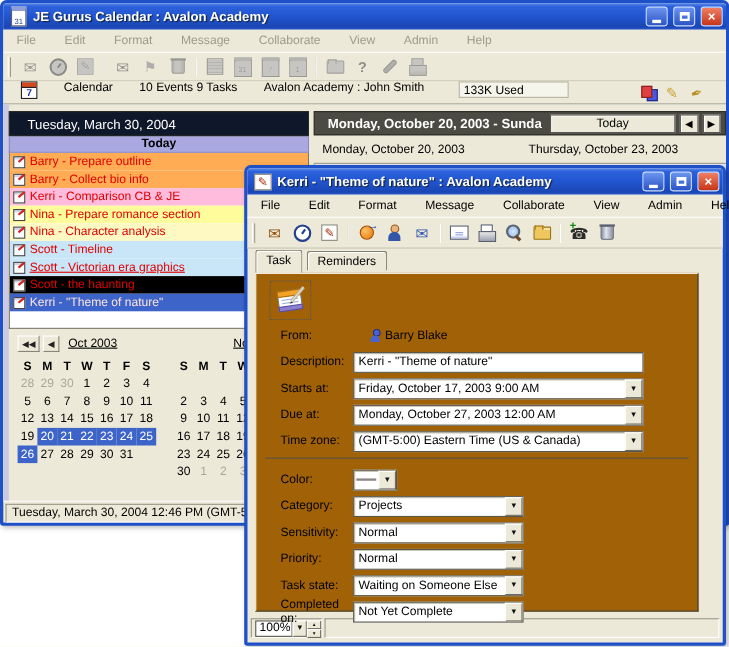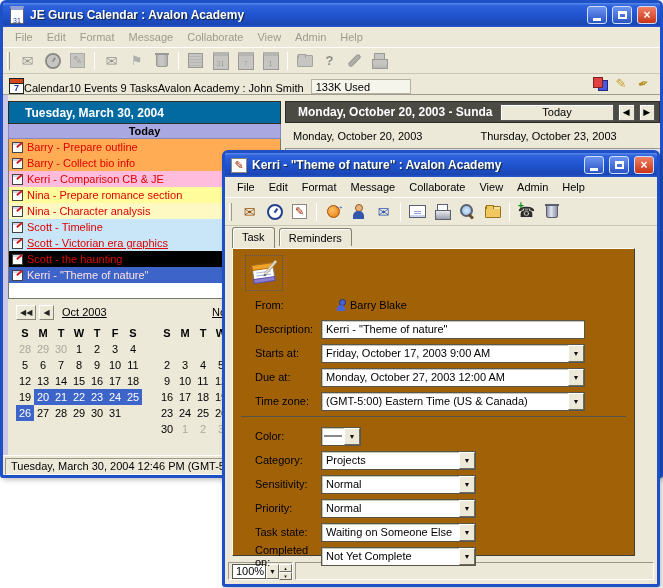--- a/index.html
+++ b/index.html
@@ -16,21 +16,21 @@
   .titlebar .title{color:#fff;font-weight:bold;font-size:12px;white-space:nowrap;overflow:hidden;
                    flex:1;text-shadow:1px 1px 1px #123}
   .tb-btn{width:20px;height:18px;border-radius:3px;border:1px solid #cfe0ff;
           background:linear-gradient(180deg,#6C94F0,#2A54C4);display:inline-flex;
           align-items:center;justify-content:center;margin-left:1px;color:#fff;font-size:11px}
   .tb-btn.close{background:linear-gradient(180deg,#F08064,#C83418)}
   .glyph-min{width:8px;height:3px;background:#fff;margin-top:8px}
   .glyph-max{width:9px;height:8px;border:2px solid #fff;border-top-width:3px}
   .glyph-x{color:#fff;font-weight:bold;font-size:12px;line-height:1}
 
-  .menubar{height:20px;display:flex;align-items:center;gap:2px;padding:0 6px;background:#ECE9D8}
+  .menubar{height:20px;display:flex;align-items:center;gap:14px;padding:0 6px;background:#ECE9D8}
   .menubar .menu-item{padding:2px 6px;white-space:nowrap}
   .menubar.disabled .menu-item{color:#9D9B8D}
 
   .toolbar{display:flex;align-items:center;padding:2px 2px;background:#ECE9D8;
            border-top:1px solid #fff;border-bottom:1px solid #C9C6B4}
   .gripper{width:3px;height:18px;border-left:1px solid #fff;border-right:1px solid #9e9c8e;margin:0 5px 0 2px}
   .tb-sep{width:1px;height:18px;background:#b7b4a2;border-right:1px solid #fff;margin:0 4px}
   .tb-icon{width:23px;height:21px;position:relative;display:inline-flex;align-items:center;
            justify-content:center;margin:0 1px;border:1px solid transparent}
   .toolbar.dim .tb-icon{filter:grayscale(1) brightness(1.3) contrast(.45) opacity(.75)}
@@ -84,36 +84,36 @@
   .i-dial::after{content:"+";position:absolute;left:2px;top:-2px;color:#0A8A0A;font-weight:bold;font-size:10px}
   .i-pages::before{content:"";position:absolute;left:8px;top:6px;width:8px;height:9px;
                    background:#4858E0;border:1px solid #202880}
   .i-pages::after{content:"";position:absolute;left:3px;top:3px;width:8px;height:9px;
                   background:#E04040;border:1px solid #802020}
   .i-pencil::before{content:"✎";color:#C8A030;font-size:13px}
   .i-signature::before{content:"✒";color:#B89020;font-size:13px;transform:rotate(-20deg)}
 
   
   #main-window{left:0;top:0;width:663px;height:478px}
-  .infobar{height:21px;display:flex;align-items:flex-end;gap:0;padding:0 6px;
+  .infobar{height:21px;display:flex;align-items:flex-start;gap:24px;padding:0 16px;
            border-bottom:1px solid #9e9c8e;background:#ECE9D8}
   .cal7-icon{width:15px;height:16px;background:#fff;border:1px solid #222;position:relative;flex:0 0 auto}
   .cal7-icon::before{content:"";position:absolute;top:0;left:0;right:0;height:4px;background:#D2491E;
         border-bottom:1px solid #222}
   .cal7-icon::after{content:"7";position:absolute;left:0;right:0;top:4px;text-align:center;
         font-size:9px;font-weight:bold;color:#1A3AA0}
   .usage-box{width:100px;height:15px;background:#F6F5EC;border:1px solid #b5b2a0;
              padding:0 4px;font-size:11px;line-height:14px;margin-left:7px}
   .infobar-right{margin-left:auto;display:flex;align-items:center}
   .infobar-right .tb-icon{width:20px}
 
   .main-content{display:flex;height:360px}
   .left-panel{width:278px;display:flex;flex-direction:column;background:#ECE9D8;
               border-left:5px solid #C9C9E4;padding-top:6px}
-  .date-header{height:23px;background:#0369a1;color:#fff;font-weight:bold;font-size:12px;
+  .date-header{height:23px;background:#0f172a;color:#fff;font-weight:normal;font-size:12px;
                display:flex;align-items:center;padding-left:16px;border:1px solid #2c2c26;white-space:nowrap}
   .today-bar{height:15px;background:#A9A8E0;font-weight:bold;text-align:center;line-height:15px;
              border:1px solid #8886c0;border-top:none}
   .events-box{height:160px;background:#fff;border:1px solid #7A786A;border-top:none;overflow:hidden}
   .event-row{height:16px;display:flex;align-items:center;white-space:nowrap;overflow:hidden}
   .task-mini-icon{flex:0 0 auto;width:11px;height:11px;margin:0 4px 0 3px;background:#fff;
                   border:1px solid #444;position:relative;
                   box-shadow:inset 0 2px #cfd8ea}
   .task-mini-icon::after{content:"";position:absolute;right:-1px;top:1px;width:7px;height:2px;
                   background:#D42020;transform:rotate(-40deg)}

